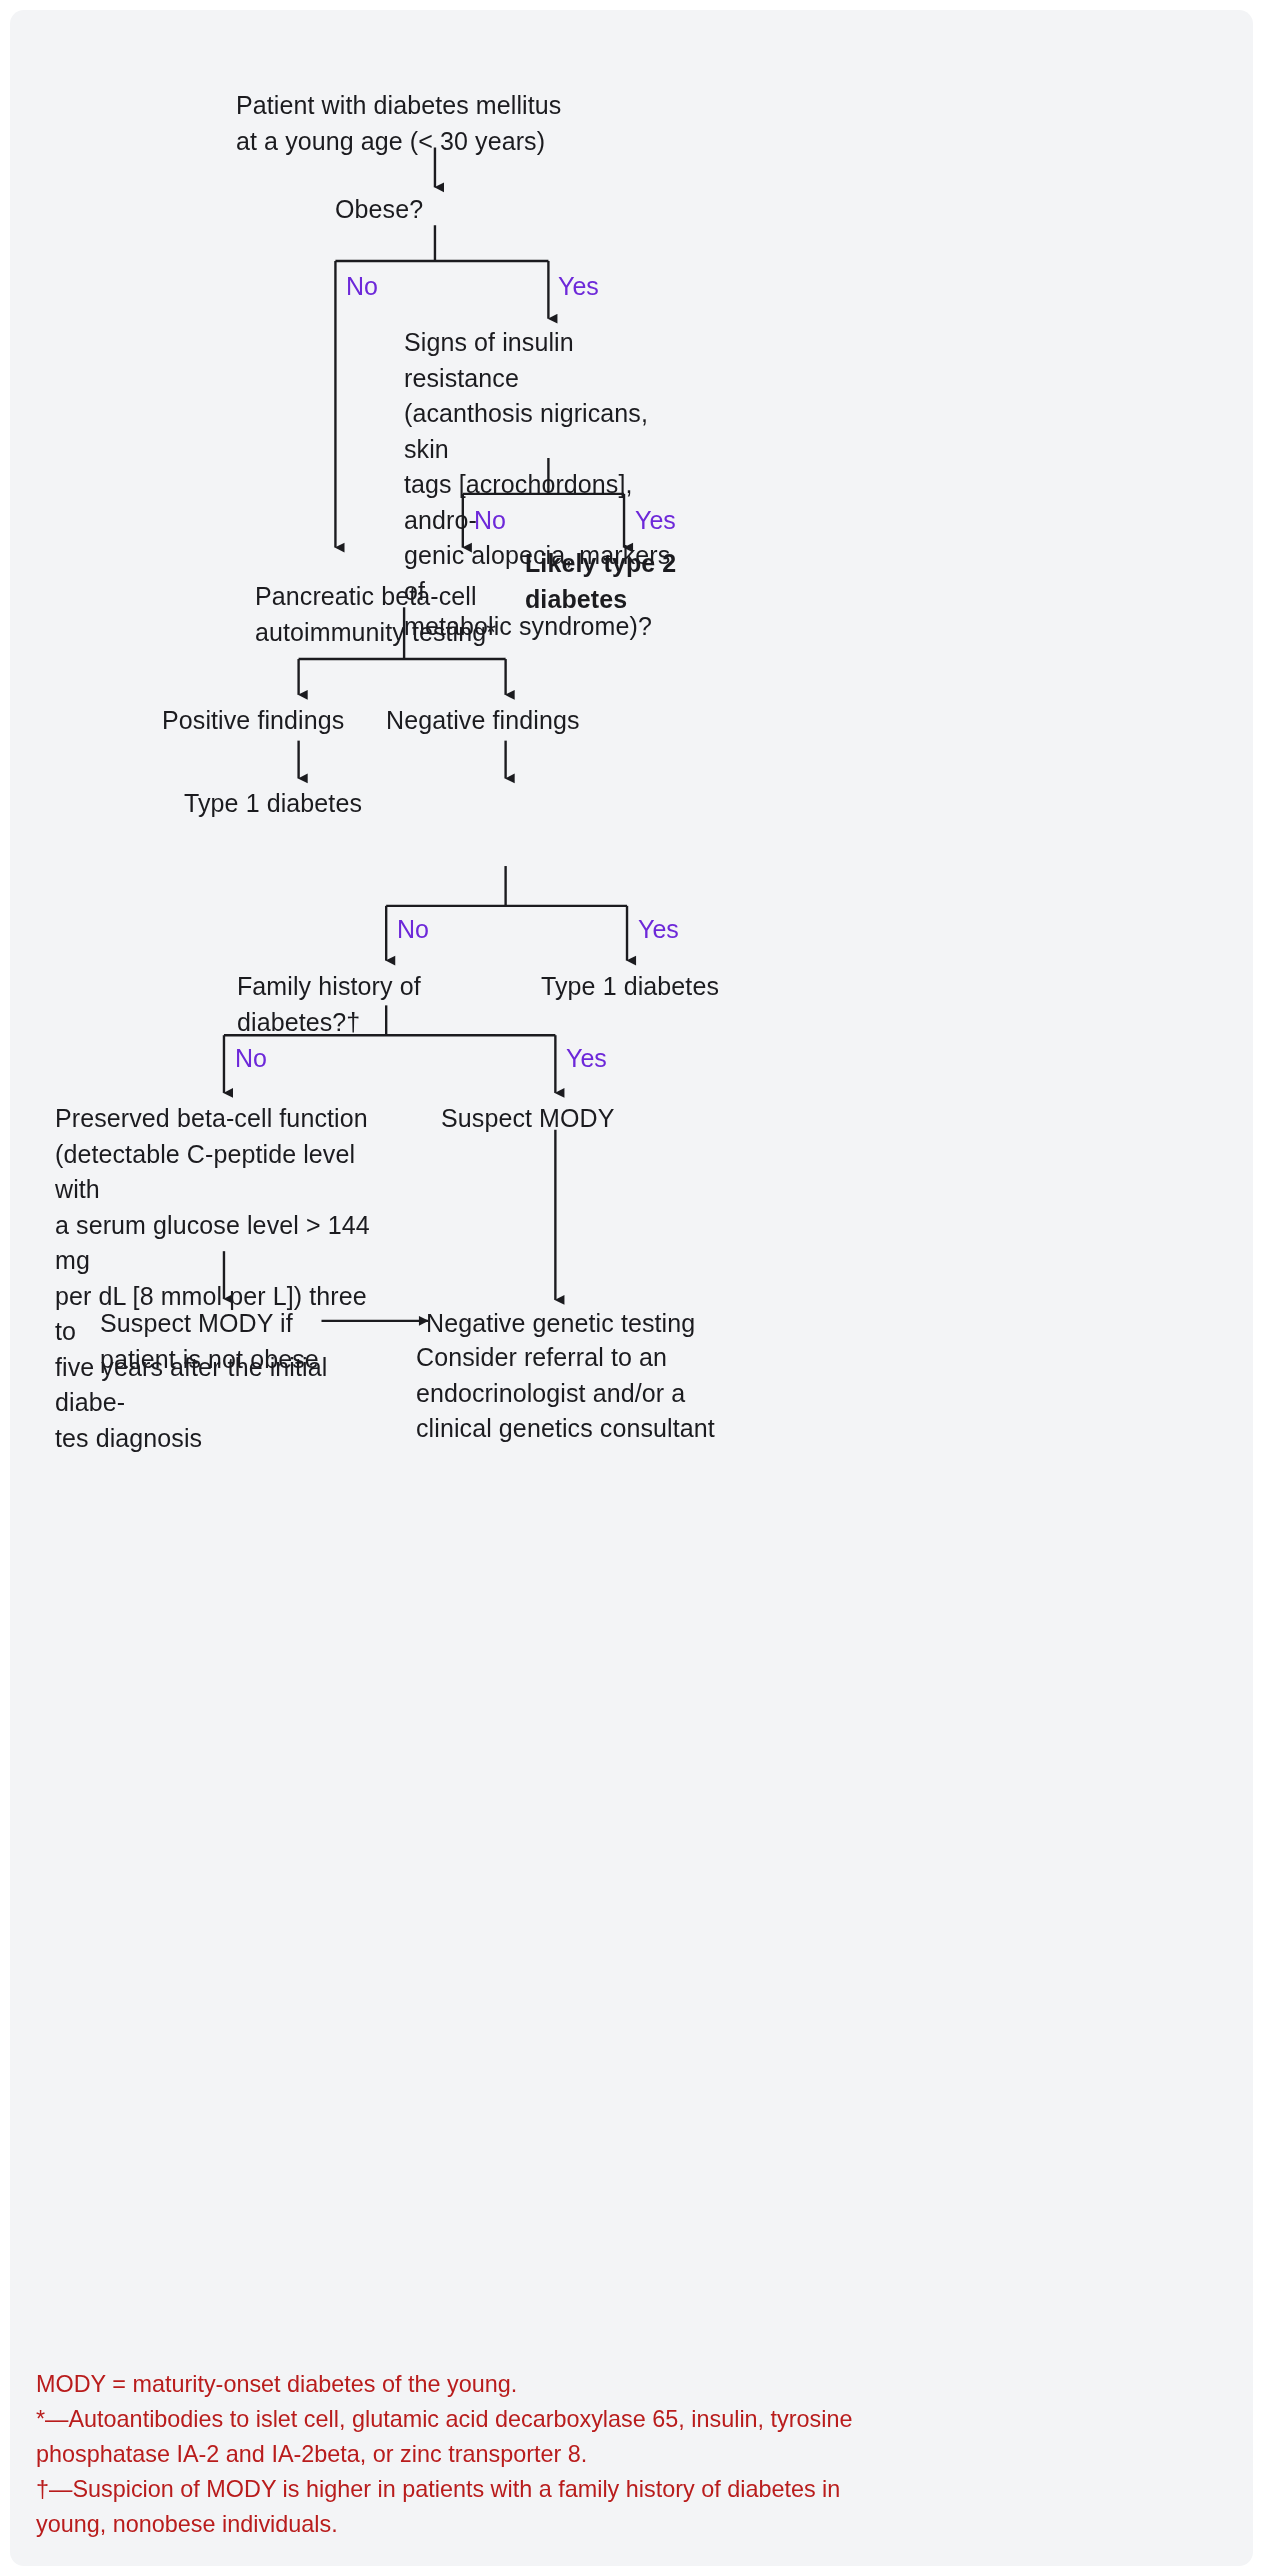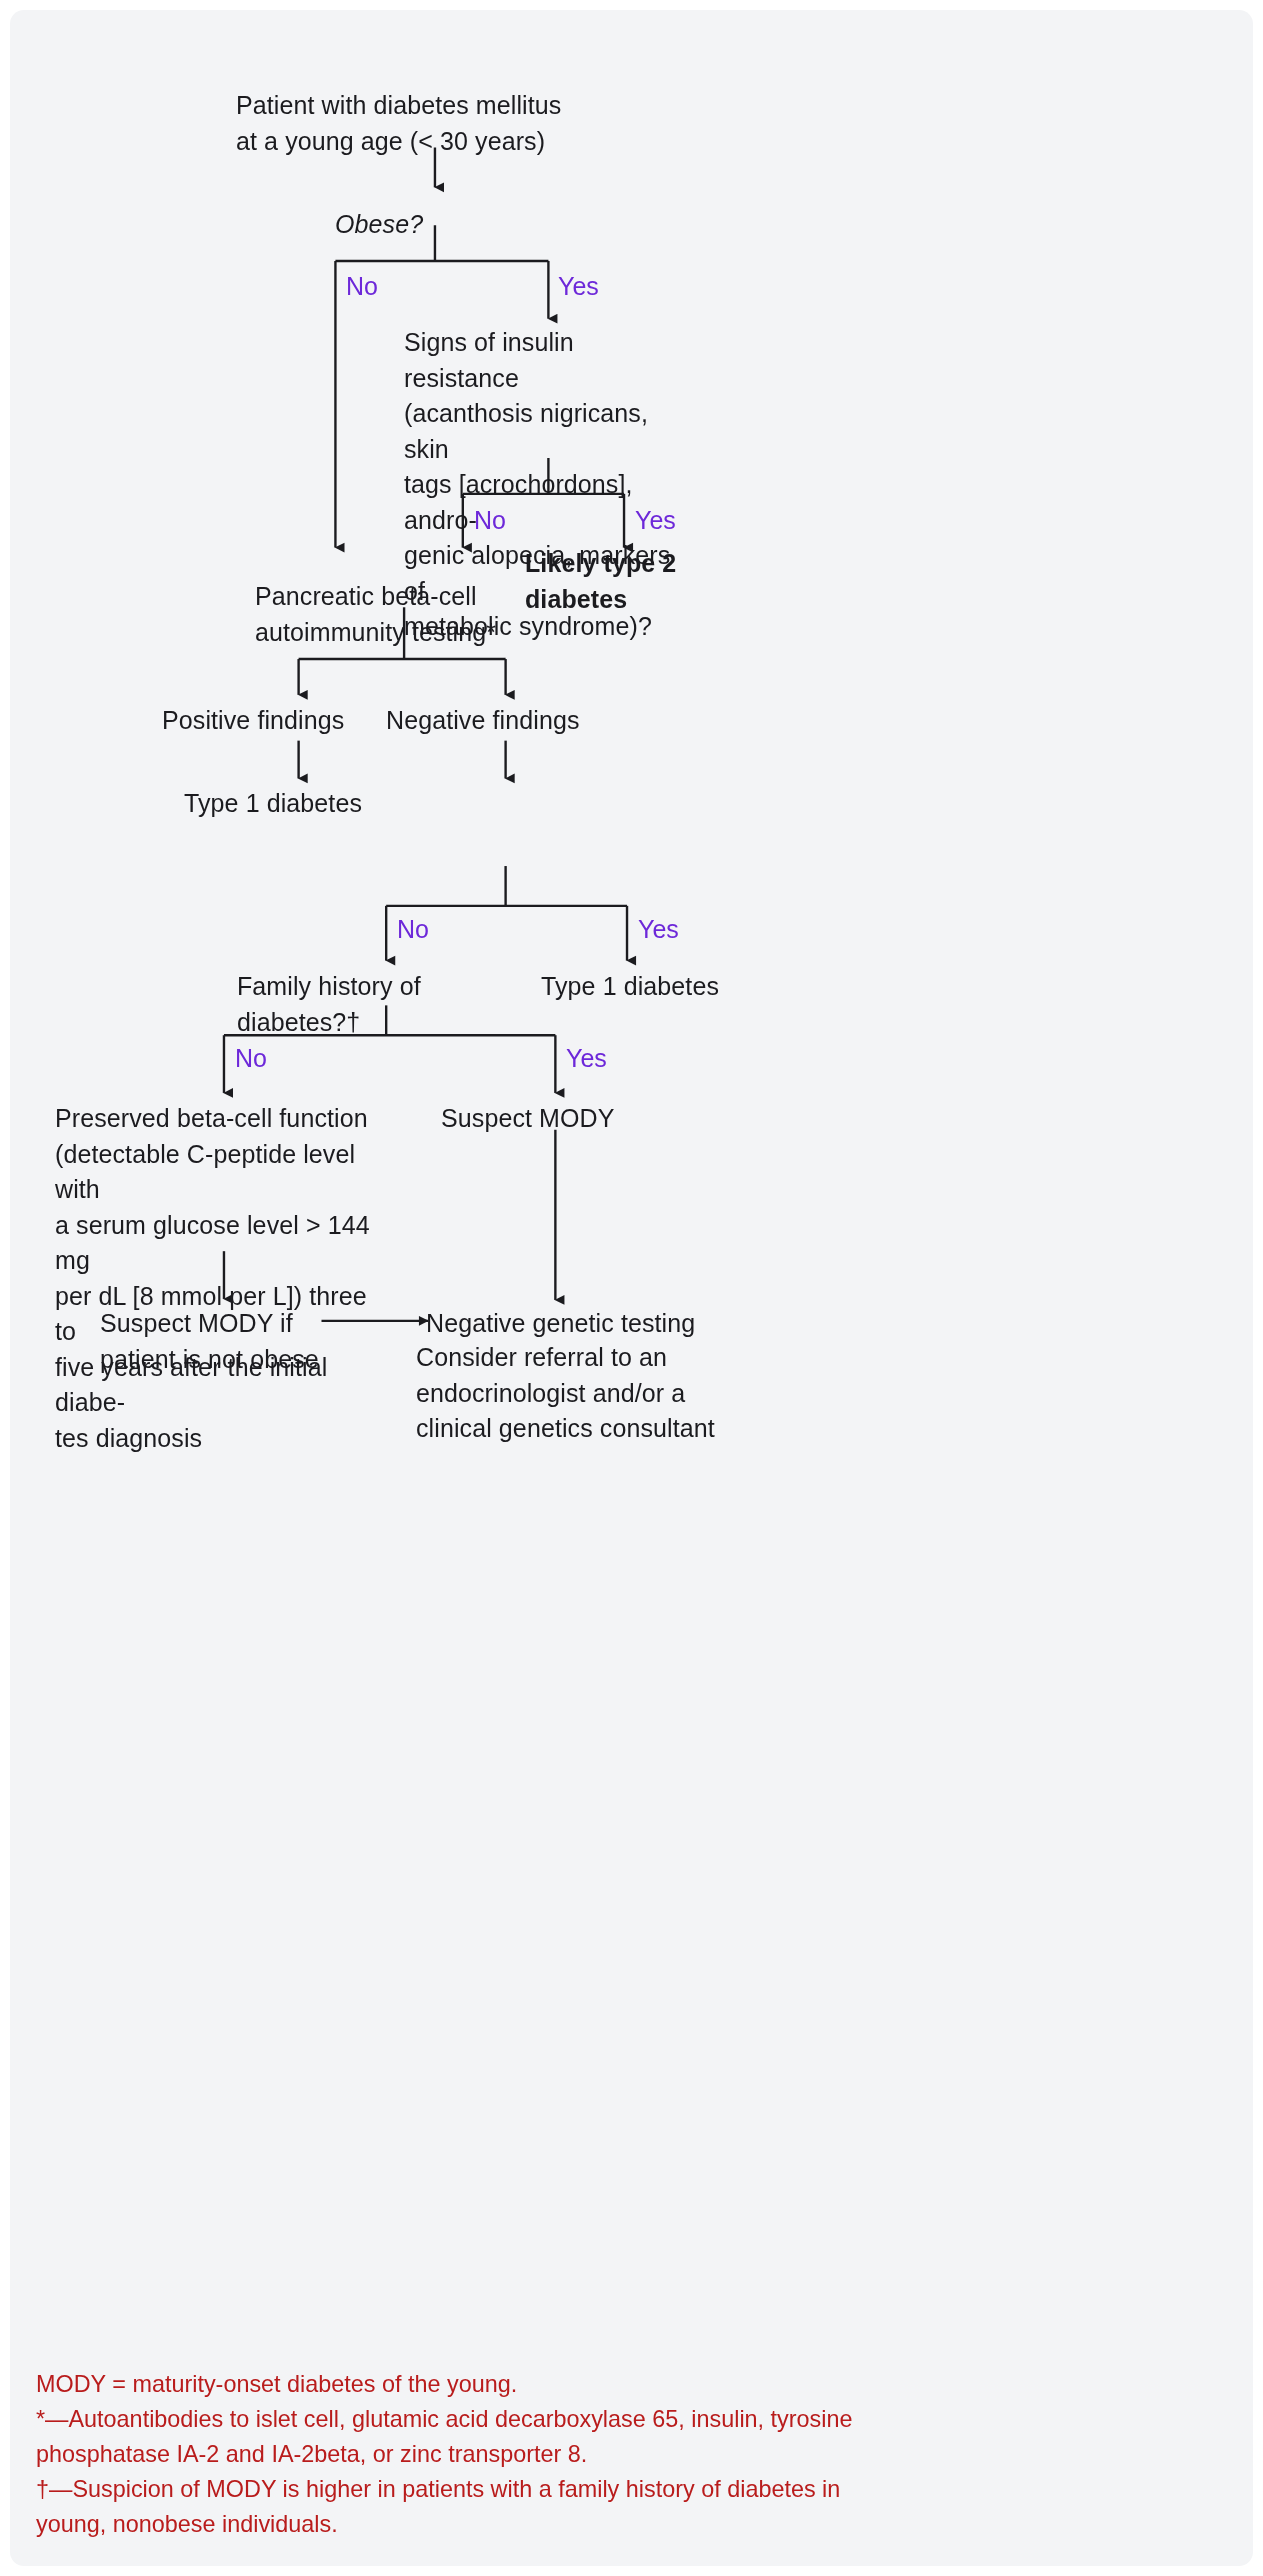--- a/index.html
+++ b/index.html
@@ -118,21 +118,21 @@
 
         <line x1="548" y1="1125" x2="548" y2="1296" marker-end="url(#arrowdown)"></line>
 
         <line x1="313" y1="1317" x2="420" y2="1317" marker-end="url(#arrowright)"></line>
       </g>
     </svg>
 
     <div class="node" style="left:226px; top:78px; width:398px;">Patient with diabetes mellitus
 at a young age (&lt; 30 years)</div>
 
-    <div class="node" style="left:325px; top:197px; width:199px;font-style:italic;">Obese?</div>
+    <div class="node" style="left:325px; top:182px; width:199px;">Obese?</div>
 
     <div class="node" style="left:394px; top:315px; width:289px;">Signs of insulin resistance
 (acanthosis nigricans, skin
 tags [acrochordons], andro-
 genic alopecia, markers of
 metabolic syndrome)?</div>
 
     <div class="node" style="left:245px; top:569px; width:299px;">Pancreatic beta-cell
 autoimmunity testing*</div>
 

